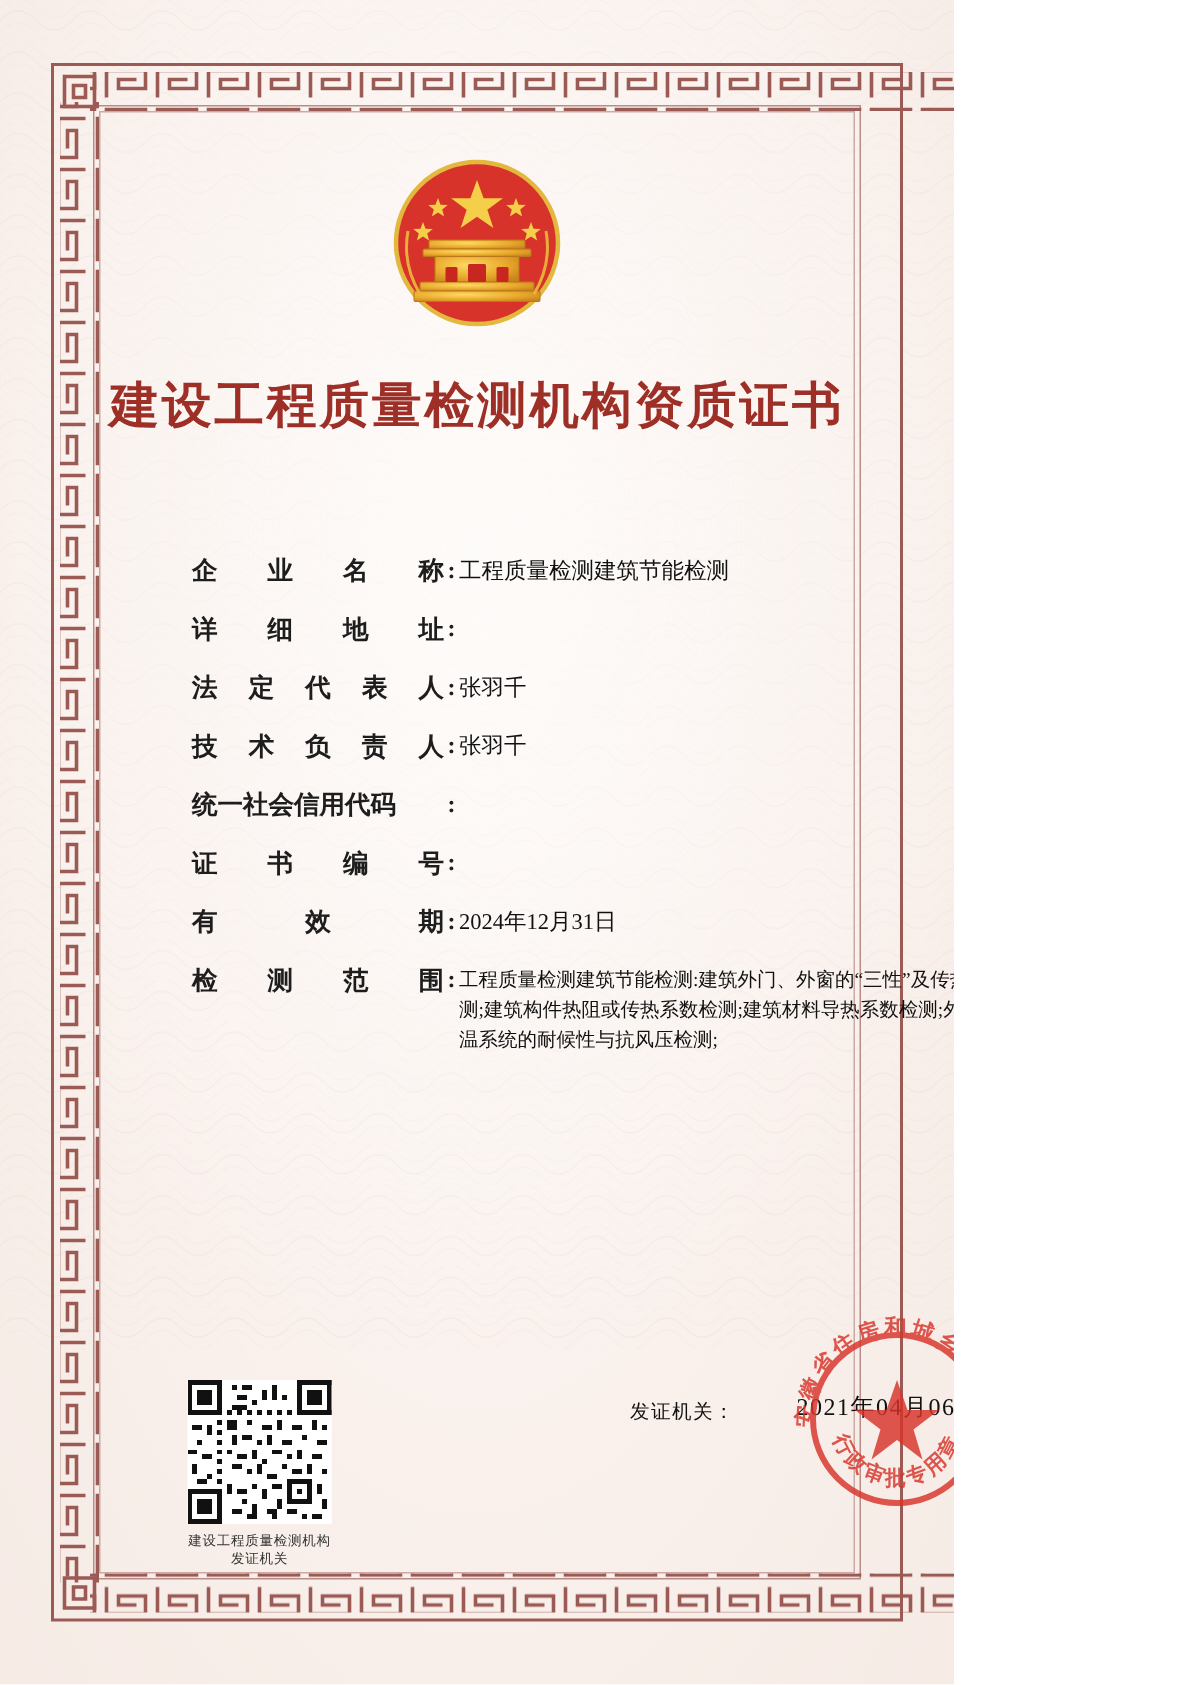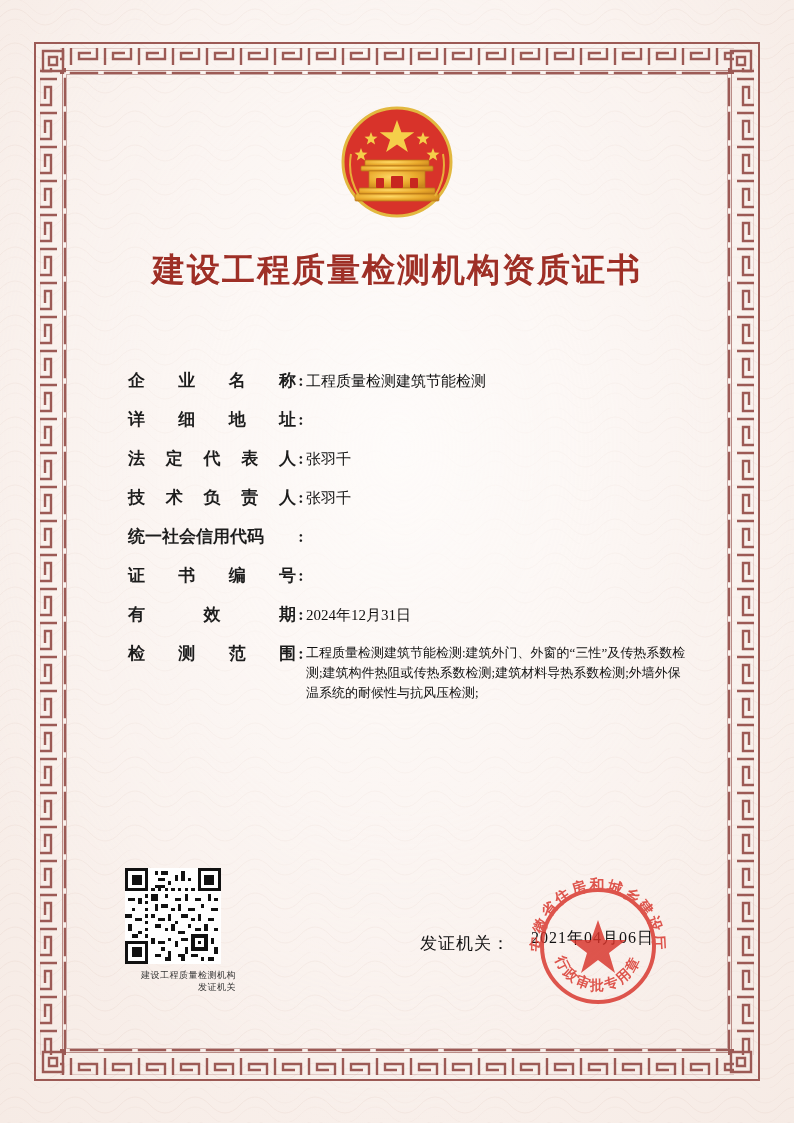--- a/index.html
+++ b/index.html
@@ -9,21 +9,21 @@
   }
   body {
     width: 794px;
     height: 1123px;
     font-family: "Liberation Serif", "DejaVu Serif", serif;
     overflow: hidden;
   }
 
   #certificate {
     position: relative;
-    width: 794px;
+    width: 636px;
     height: 1123px;
     background:
       radial-gradient(ellipse at 50% 38%, #fdf8f5 0%, #faf2ee 45%, #f6ebe5 100%);
     box-sizing: border-box;
     overflow: hidden;
   }
 
   
   #pattern-bg {
     position: absolute;
@@ -139,21 +139,21 @@
   .field-value.small {
     font-size: 13px;
     line-height: 20px;
   }
 
   
   #issuer-block {
     position: absolute;
     left: 420px;
     top: 932px;
-    font-size: 17px;
+    font-size: 13px;
     color: #111;
     letter-spacing: 1px;
   }
   #issue-date {
     position: absolute;
     left: 532px;
     top: 928px;
     font-size: 16px;
     color: #111;
     letter-spacing: 1px;
@@ -169,23 +169,23 @@
     width: 148px;
     height: 148px;
     opacity: 0.82;
     pointer-events: none;
   }
 
   
   #qr-block {
     position: absolute;
     left: 110px;
-    top: 868px;
+    top: 920px;
     width: 126px;
-    text-align: right;
+    text-align: center;
   }
   #qr-code {
     width: 96px;
     height: 96px;
     margin: 0 auto;
     display: block;
     background: #ffffff;
   }
   #qr-caption {
     margin-top: 5px;

